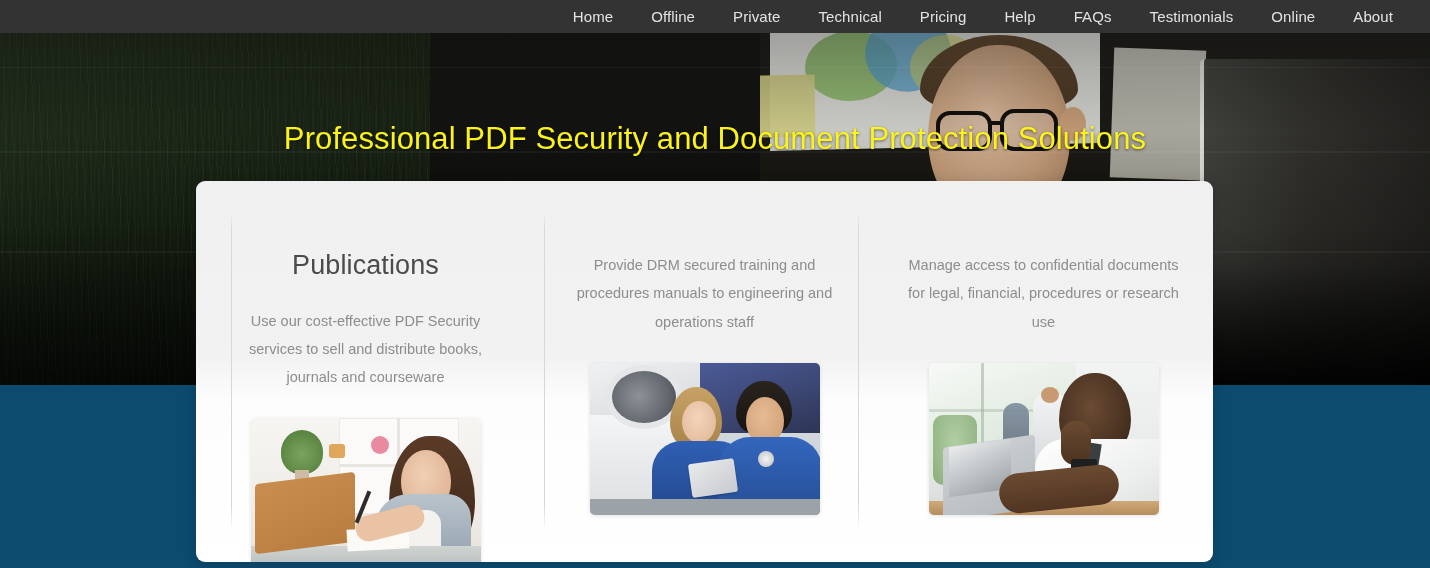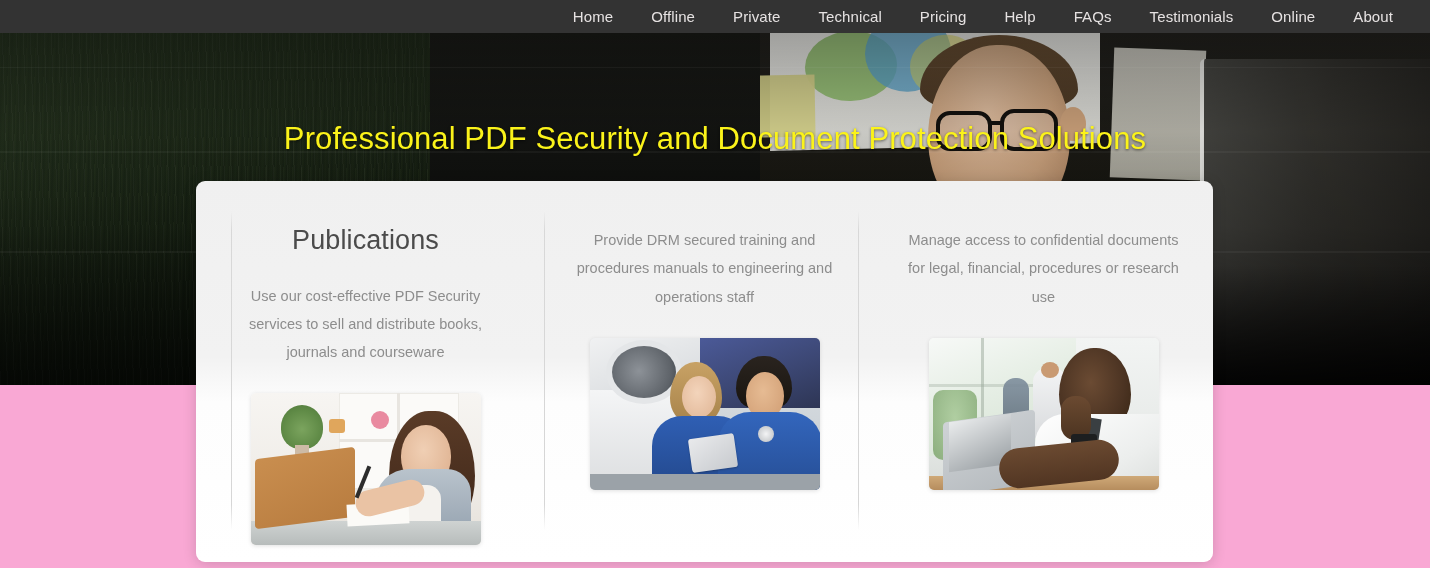--- a/index.html
+++ b/index.html
@@ -4,21 +4,21 @@
 <style>
   * { margin:0; padding:0; box-sizing:border-box; }
   html, body {
     width:1430px; height:568px;
     overflow:hidden;
     background:#eaeaea;
     font-family:"Liberation Sans", sans-serif;
   }
 
   
-  .page { position:relative; width:1430px; height:568px; background:#f9a8d4; }
+  .page { position:relative; width:1430px; height:568px; background:#0c4a6e; }
 
   
   .navbar {
     position:absolute; top:0; left:0; width:1430px; height:33px;
     background:#333333;
     display:flex; align-items:center; justify-content:flex-end;
     padding-right:18px;
   }
   .nav-list { display:flex; align-items:center; }
   .nav-item {
@@ -170,20 +170,21 @@
   }
   .panel-inner{
     position:absolute; inset:0;
     display:flex;
   }
   .col{
     position:relative;
     flex:1 1 0;
     padding-top:45px;
     text-align:center;
+    margin-top:25px;
   }
   .col + .col::before{ content:none; }
   .divider{
     position:absolute; top:30px; width:1px; height:319px;
     background:linear-gradient(180deg, rgba(210,210,210,0) 0%, #d8d8d8 6%, #d6d6d6 92%, rgba(210,210,210,0) 100%);
   }
   .divider.d1{ left:35px; }
   .divider.d2{ left:348px; }
   .divider.d3{ left:662px; }
 

